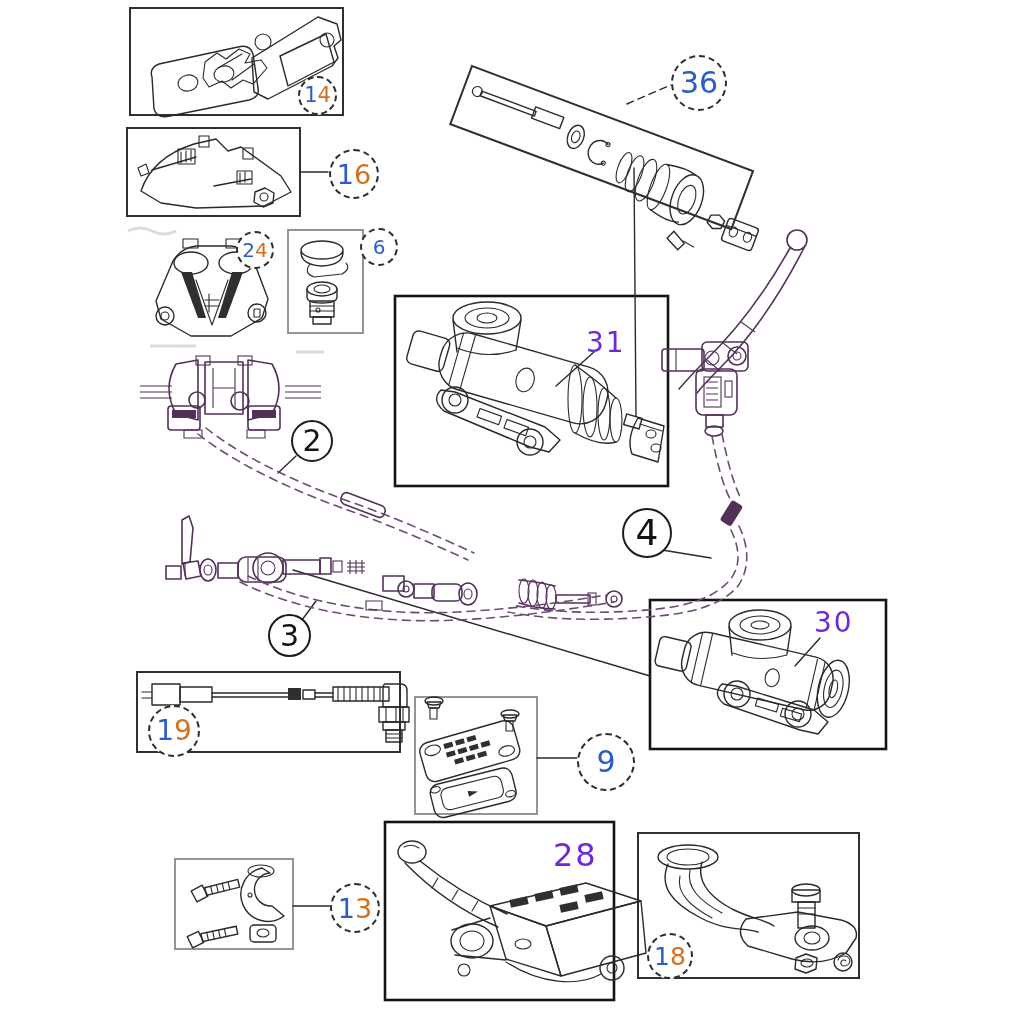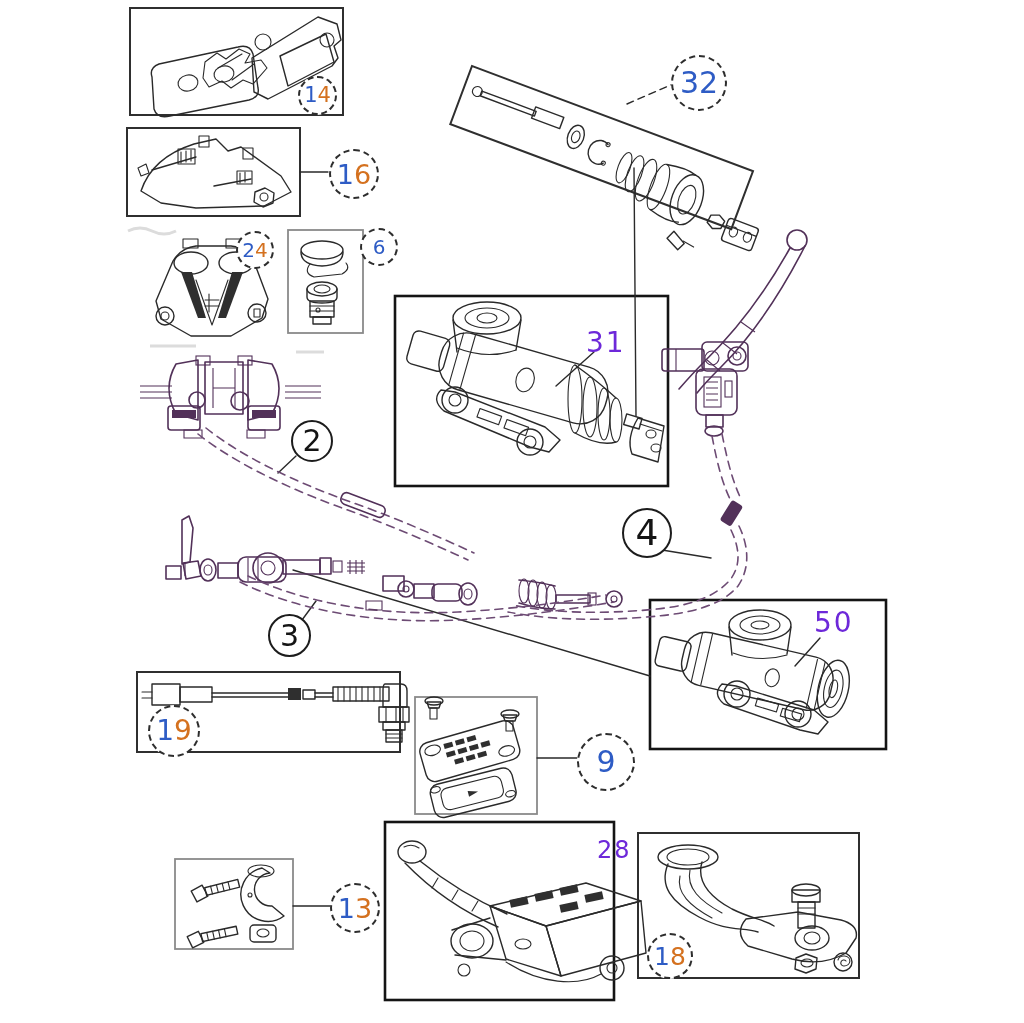--- a/index.html
+++ b/index.html
@@ -415,21 +415,21 @@
   <div class="callout dashed" style="left:236px;top:231px;width:34px;height:34px;font-size:20px;">
     <span class="dg blue">2</span>
       <span class="dg orange">4</span>
   </div>
 
   <div class="callout dashed" style="left:360px;top:228px;width:34px;height:34px;font-size:20px;">
     <span class="dg blue">6</span>
   </div>
 
   <div class="callout dashed" style="left:671px;top:55px;width:52px;height:52px;font-size:30px;">
-    <span class="dg blue">32</span>
+    <span class="dg blue">36</span>
   </div>
 
   <div class="callout solid" style="left:291px;top:420px;width:38px;height:38px;font-size:30px;">
     <span class="dg black">2</span>
   </div>
 
   <div class="callout solid" style="left:268px;top:614px;width:39px;height:39px;font-size:30px;">
     <span class="dg black">3</span>
   </div>
 
@@ -450,16 +450,16 @@
     <span class="dg blue">1</span>
       <span class="dg orange">3</span>
   </div>
 
   <div class="callout dashed" style="left:647px;top:933px;width:42px;height:42px;font-size:25px;">
     <span class="dg blue">1</span>
       <span class="dg orange">8</span>
   </div>
 
   <div class="part-label" style="left:586px;top:326px;font-size:28px;">31</div>
-  <div class="part-label" style="left:814px;top:606px;font-size:28px;">50</div>
-  <div class="part-label" style="left:553px;top:836px;font-size:24px;margin-left:44px;">28</div>
+  <div class="part-label" style="left:814px;top:606px;font-size:28px;">30</div>
+  <div class="part-label" style="left:553px;top:836px;font-size:32px;">28</div>
 
 </div>
 
 </body></html>

